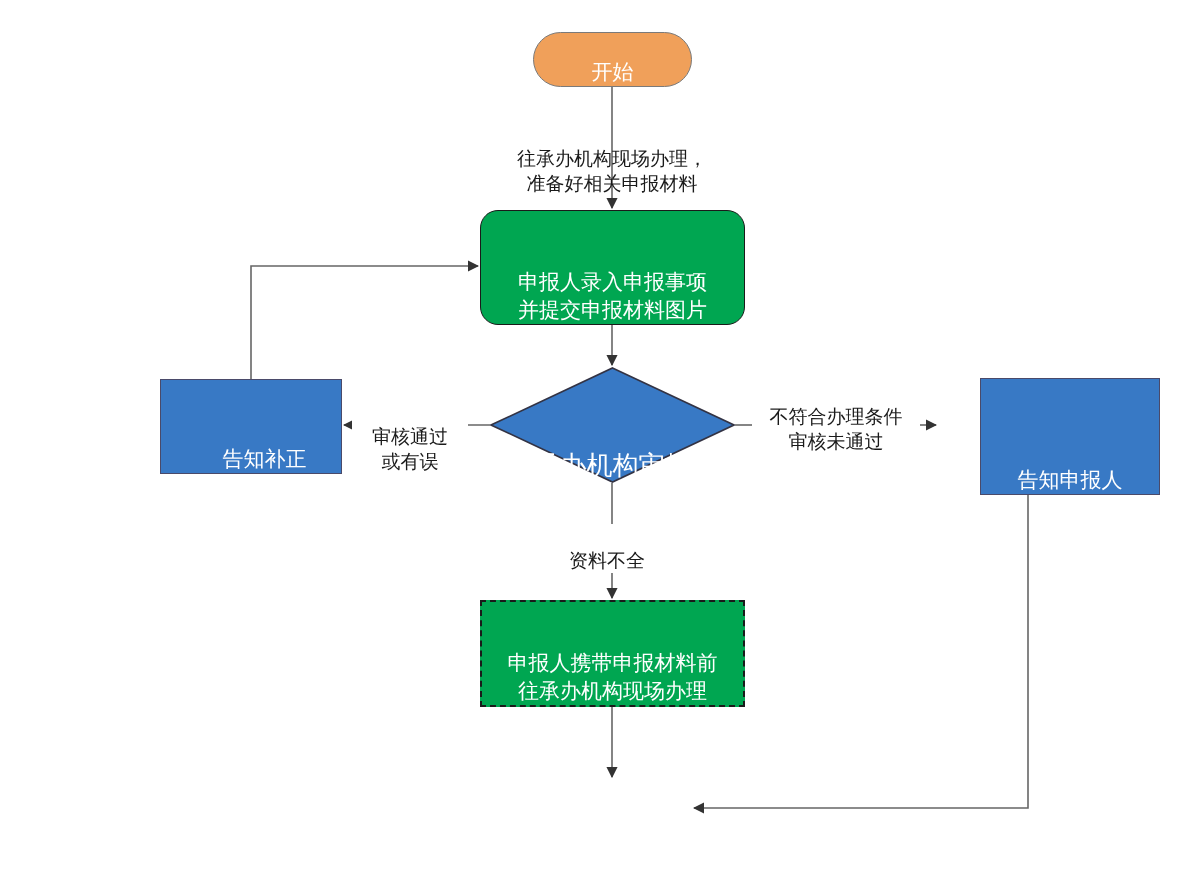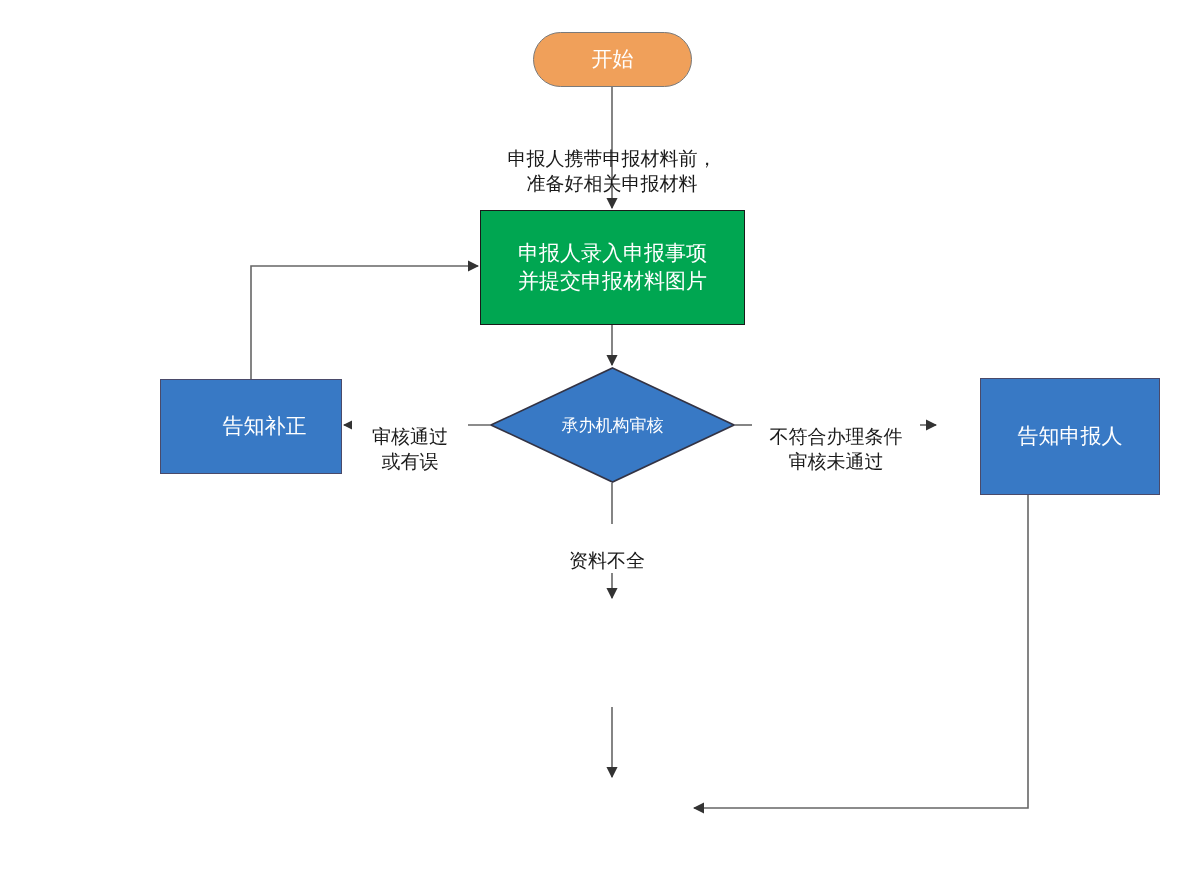--- a/index.html
+++ b/index.html
@@ -21,21 +21,21 @@
     top: 0;
     width: 1200px;
     height: 880px;
   }
 
   
   .node {
     position: absolute;
     box-sizing: border-box;
     display: flex;
-    align-items: center;
+    align-items: flex-end;
     justify-content: center;
     text-align: center;
     color: #ffffff;
     line-height: 1.30;
     white-space: pre-line;
     z-index: 3;
   }
 
   .node-terminator {
     background: #F0A05A;
@@ -58,21 +58,21 @@
 
   .node-box-blue {
     background: #3879C5;
     border: 1.6px solid #4a4a6a;
     font-size: 21px;
   }
 
   .node-decision {
     background: transparent;
     border: none;
-    font-size: 17px;
+    font-size: 26px;
   }
   .node-decision .diamond-svg {
     position: absolute;
     left: 0;
     top: 0;
   }
   .node-decision .diamond-text {
     position: relative;
     z-index: 2;
   }
@@ -124,53 +124,57 @@
       <path d="M 612 707 L 612 777" marker-end="url(#arrow)"></path>
 
       <path d="M 1028 471 L 1028 808 L 694 808" marker-end="url(#arrow)"></path>
     </g>
   </svg>
 
   <div class="node node-terminator" style="left:533px; top:32px; width:159px; height:55px;">
     <span>开始</span>
   </div>
 
-  <div class="node node-process" style="left:480px; top:210px; width:265px; height:115px;">
+  <div class="node node-process" style="left:480px; top:210px; width:265px; height:115px;border-radius:18px;">
     <span>申报人录入申报事项
 并提交申报材料图片</span>
   </div>
 
   <div class="node node-decision" style="left:490px; top:367px; width:245px; height:116px;">
     <svg class="diamond-svg" width="245" height="116" viewBox="0 0 245 116" xmlns="http://www.w3.org/2000/svg">
       <polygon points="122.5,1 244,58 122.5,115 1,58" fill="#3879C5" stroke="#333344" stroke-width="1.6"></polygon>
     </svg>
     <span class="diamond-text">承办机构审核</span>
   </div>
 
   <div class="node node-box-blue" style="left:160px; top:379px; width:182px; height:95px;padding-left:27px;">
     <span>告知补正</span>
   </div>
 
   <div class="node node-box-blue" style="left:980px; top:378px; width:180px; height:117px;">
     <span>告知申报人</span>
   </div>
 
+  <div class="node node-process-dashed" style="left:480px; top:600px; width:265px; height:107px;">
+    <span>申报人携带申报材料前
+往承办机构现场办理</span>
+  </div>
 
 
   <div class="edge-label" style="left:462px; top:122px; width:300px;">
-    <span>申报人携带申报材料前，
+    <span>往承办机构现场办理，
 准备好相关申报材料</span>
   </div>
 
   <div class="edge-label boxed" style="left:352px; top:400px; width:110px;">
     <span>审核通过
 或有误</span>
   </div>
 
-  <div class="edge-label boxed" style="left:752px; top:400px; width:162px;">
+  <div class="edge-label boxed" style="left:752px; top:380px; width:162px;">
     <span>不符合办理条件
 审核未通过</span>
   </div>
 
   <div class="edge-label boxed" style="left:554px; top:524px; width:100px;">
     <span>资料不全</span>
   </div>
 
 </div>
 

